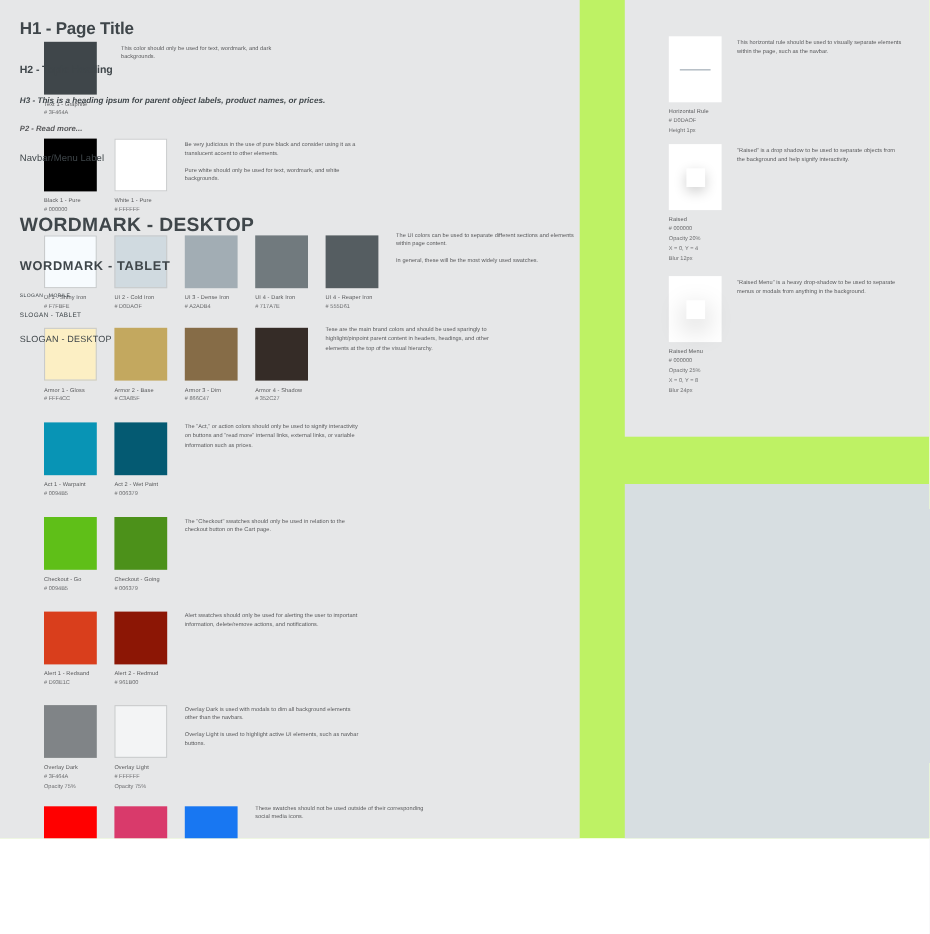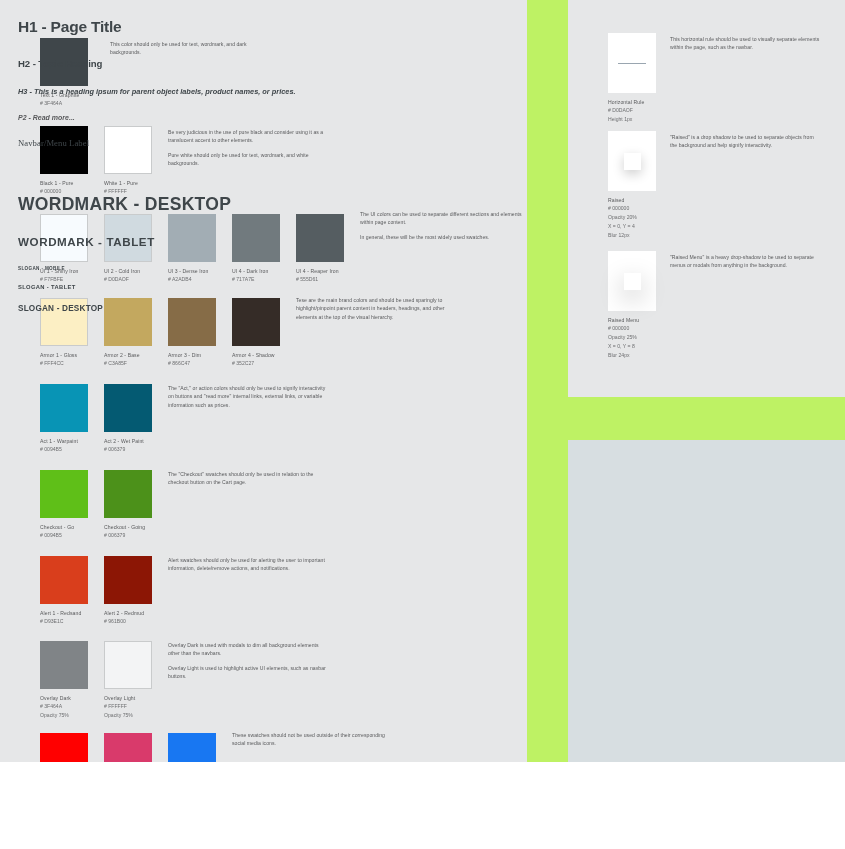--- a/index.html
+++ b/index.html
@@ -62,27 +62,27 @@
     box-shadow: 0px 8px 24px rgba(0,0,0,0.25);
   }
 
   
   .type-inner { position: absolute; left: 18px; top: 18px; right: 14px; }
   .t-h1 { font-size: 15.5px; font-weight: bold; color: #3F464A; letter-spacing: -.2px; margin: 0 0 22px 0; }
   .t-h2 { font-size: 9.6px; font-weight: bold; color: #3F464A; letter-spacing: -.1px; margin: 0 0 18px 0; }
   .t-h3 { font-size: 7.4px; font-weight: bold; color: #3F464A; line-height: 1.42; margin: 0 0 16px 0; font-style: italic; }
   .t-p1 { font-size: 7.2px; color: #58595B; line-height: 1.52; margin: 0 0 17px 0; }
   .t-p2 { font-size: 7px; font-style: italic; font-weight: bold; color: #58595B; margin: 0 0 17px 0; }
-  .t-nav { font-size: 8.6px; color: #3F464A; margin: 0 0 46px 0; letter-spacing: .1px; font-family: Liberation Serif, serif; }
+  .t-nav { font-size: 8.6px; color: #3F464A; margin: 0 0 46px 0; letter-spacing: .1px; }
 
   .wm { font-weight: bold; color: #3F464A; letter-spacing: .6px; }
   .wm-mobile  { font-size: 8.4px;  margin: 0 0 16px 0; }
   .wm-tablet  { font-size: 11.6px; margin: 0 0 18px 0; }
   .wm-desktop { font-size: 17.5px; margin: 0 0 20px 0; letter-spacing: .3px; }
-  .sl { font-weight: bold; color: #3F464A; letter-spacing: .35px; }
+  .sl { font-weight: normal; color: #3F464A; letter-spacing: .35px; }
   .sl-mobile  { font-size: 4.6px; margin: 0 0 13px 0; }
   .sl-tablet  { font-size: 5.8px; margin: 0 0 14px 0; }
   .sl-desktop { font-size: 8.2px; margin: 0; letter-spacing: .2px; }
 </style>
 </head>
 <body>
 
 <div id="root">
 
   <div class="panel-left"></div>

